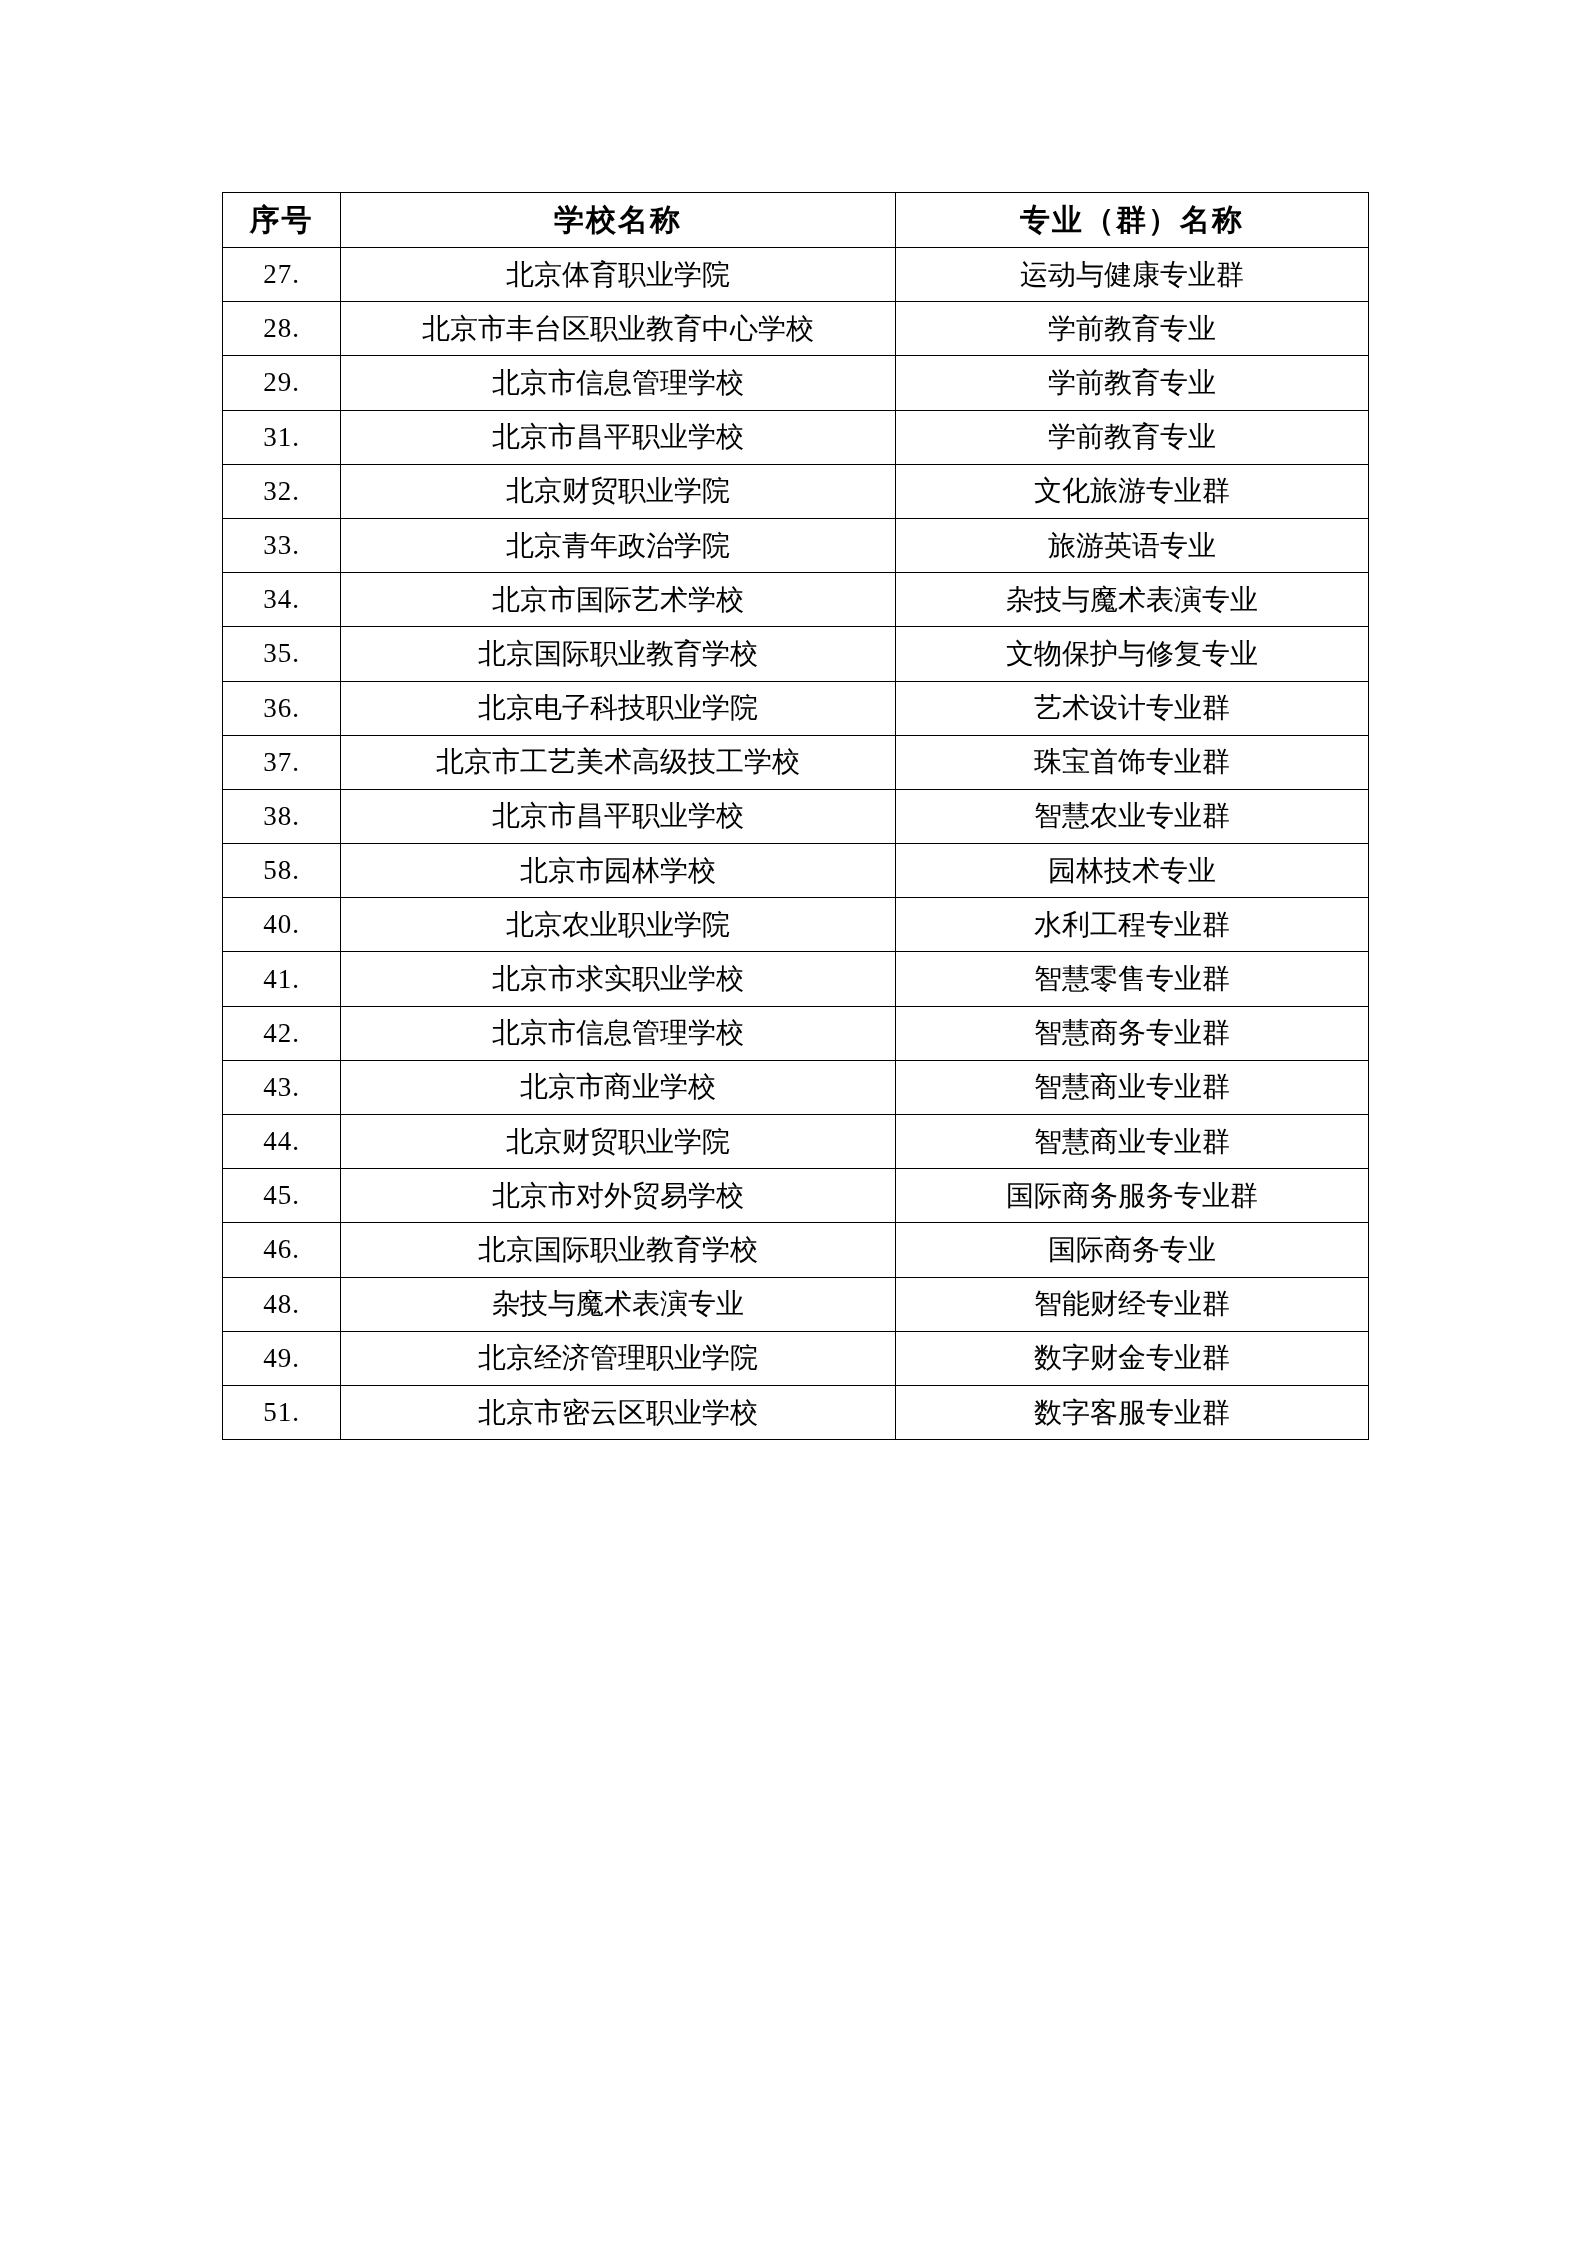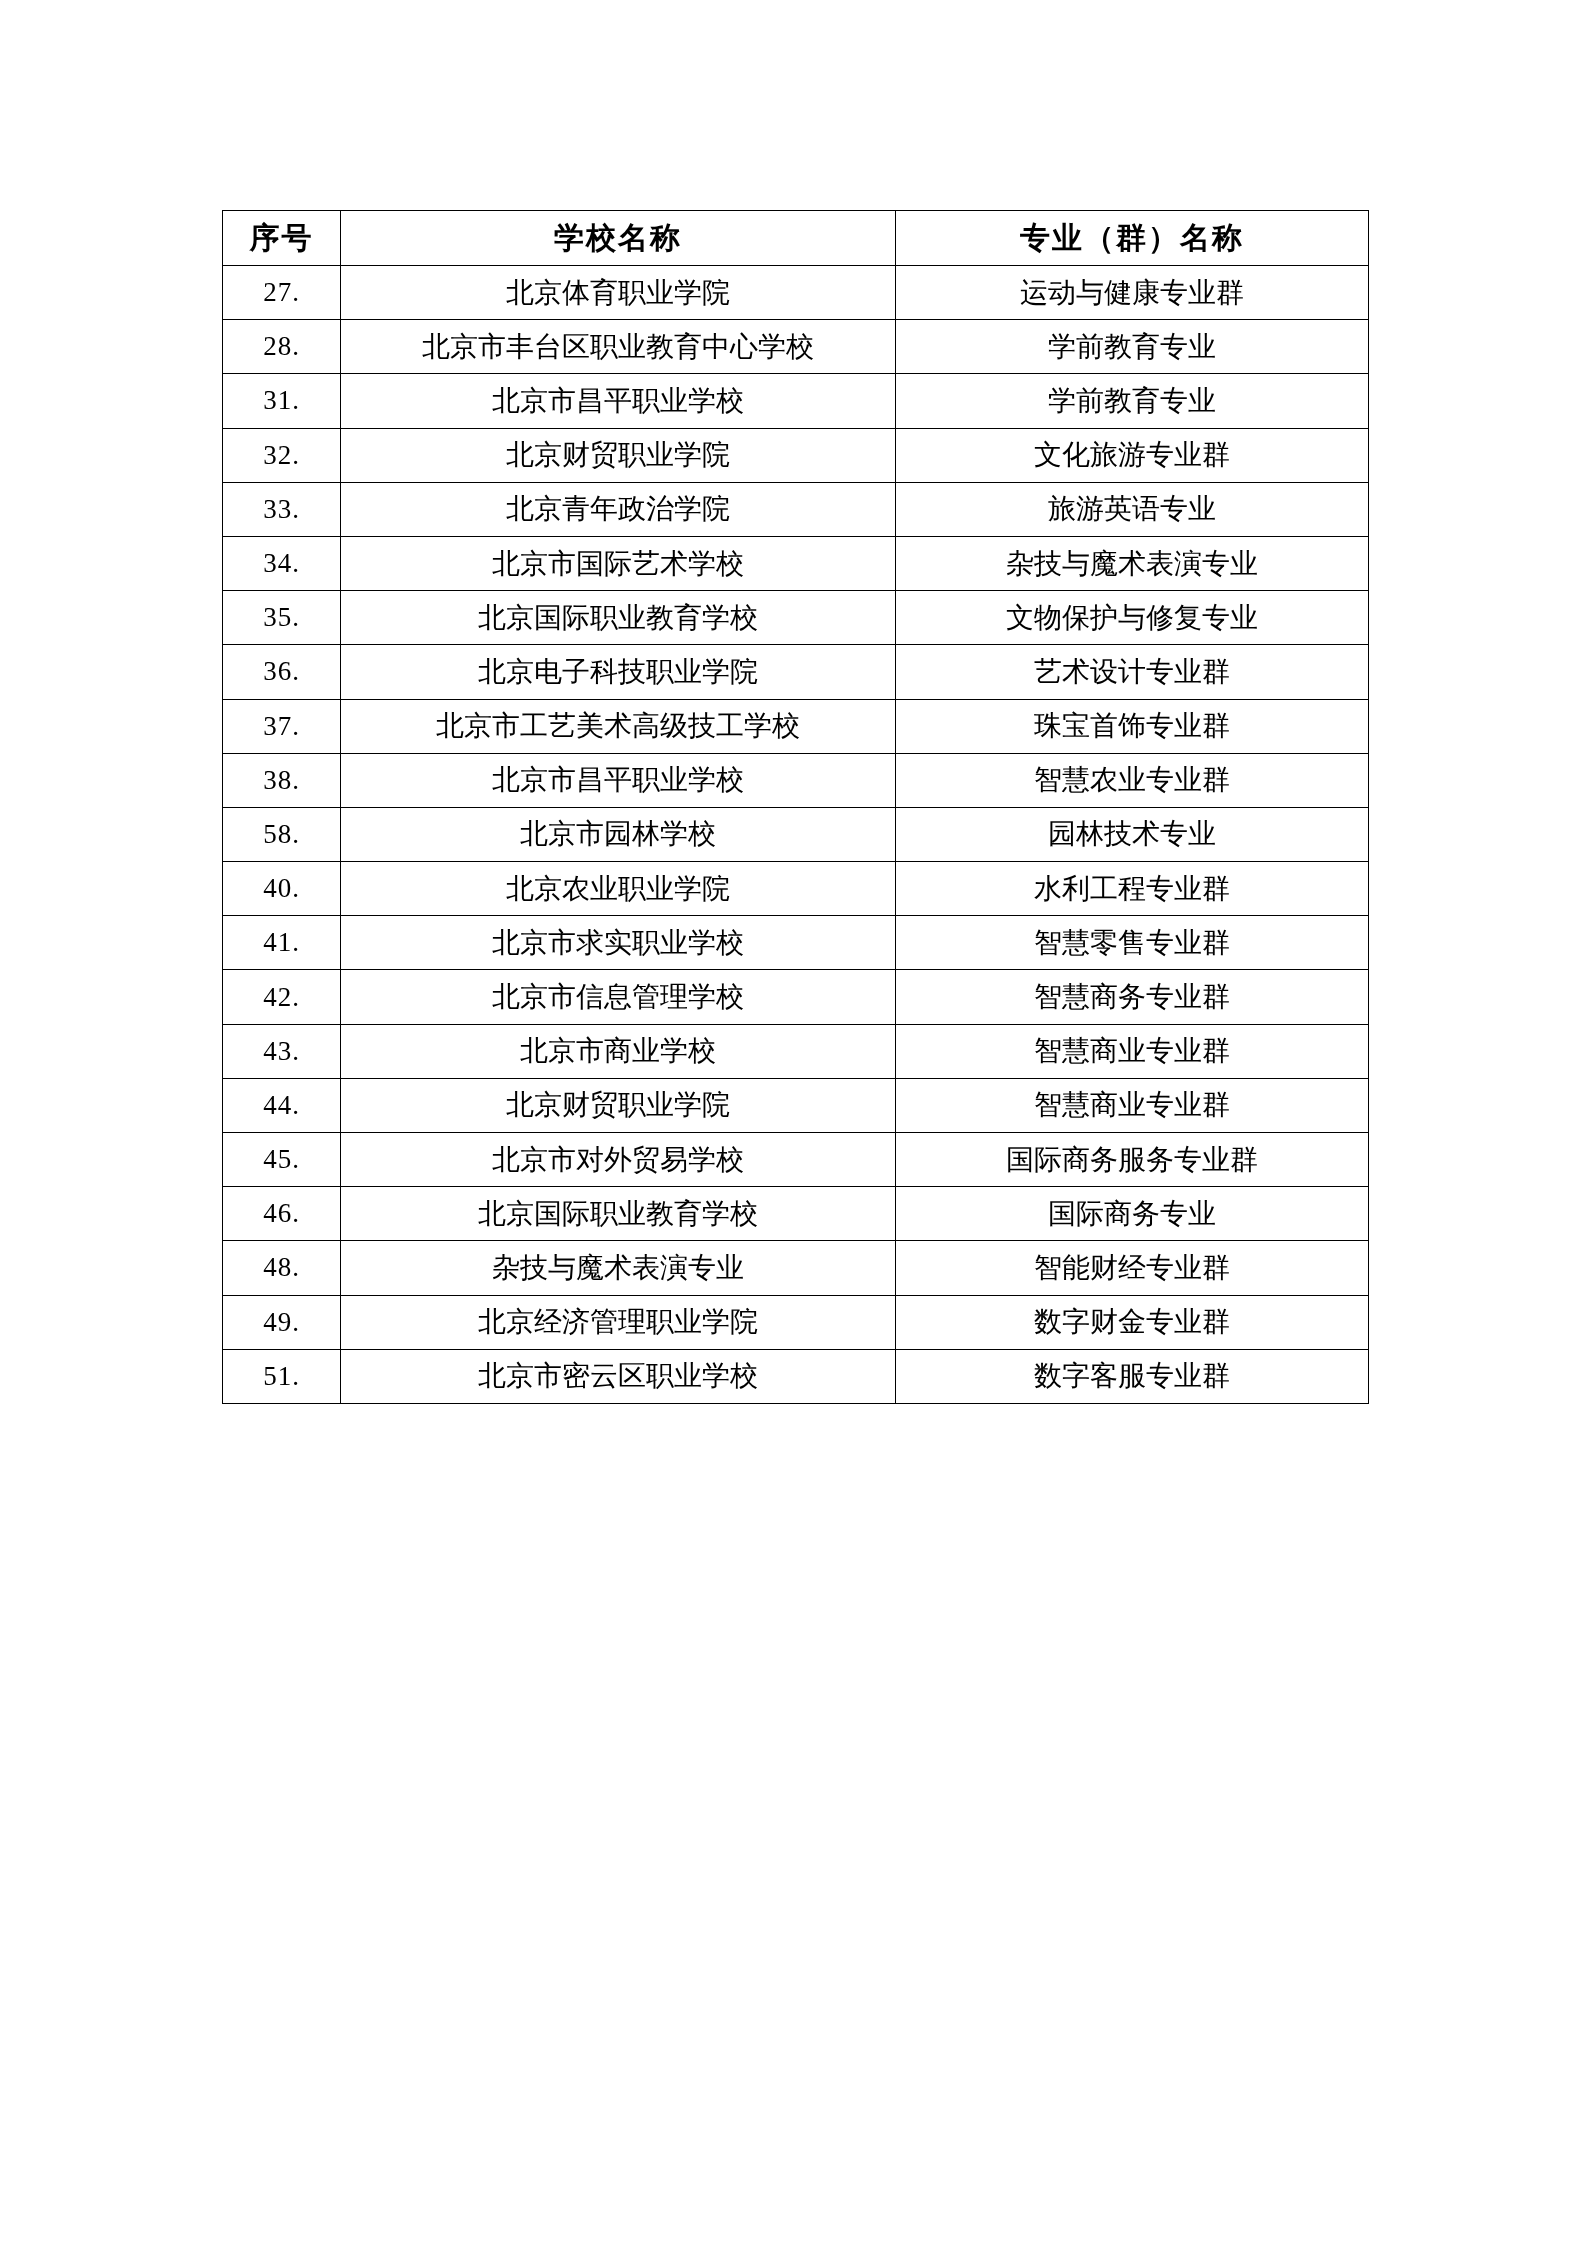--- a/index.html
+++ b/index.html
@@ -9,21 +9,21 @@
   body {
     width: 1587px;
     height: 2245px;
     position: relative;
     font-family: "Liberation Serif", "DejaVu Serif", serif;
     color: #000000;
   }
   .doc-table {
     position: absolute;
     left: 222px;
-    top: 210px;
+    top: 192px;
     width: 1146px;
     border-collapse: collapse;
     table-layout: fixed;
   }
   .doc-table col.col-num   { width: 118px; }
   .doc-table col.col-school{ width: 555px; }
   .doc-table col.col-major { width: 473px; }
   .doc-table th, .doc-table td {
     border: 1.5px solid #000000;
     text-align: center;
@@ -69,20 +69,25 @@
     <td>北京体育职业学院</td>
     <td>运动与健康专业群</td>
   </tr>
 
   <tr>
     <td class="num-cell">28.</td>
     <td>北京市丰台区职业教育中心学校</td>
     <td>学前教育专业</td>
   </tr>
 
+  <tr>
+    <td class="num-cell">29.</td>
+    <td>北京市信息管理学校</td>
+    <td>学前教育专业</td>
+  </tr>
 
 
   <tr>
     <td class="num-cell">31.</td>
     <td>北京市昌平职业学校</td>
     <td>学前教育专业</td>
   </tr>
 
   <tr>
     <td class="num-cell">32.</td>

